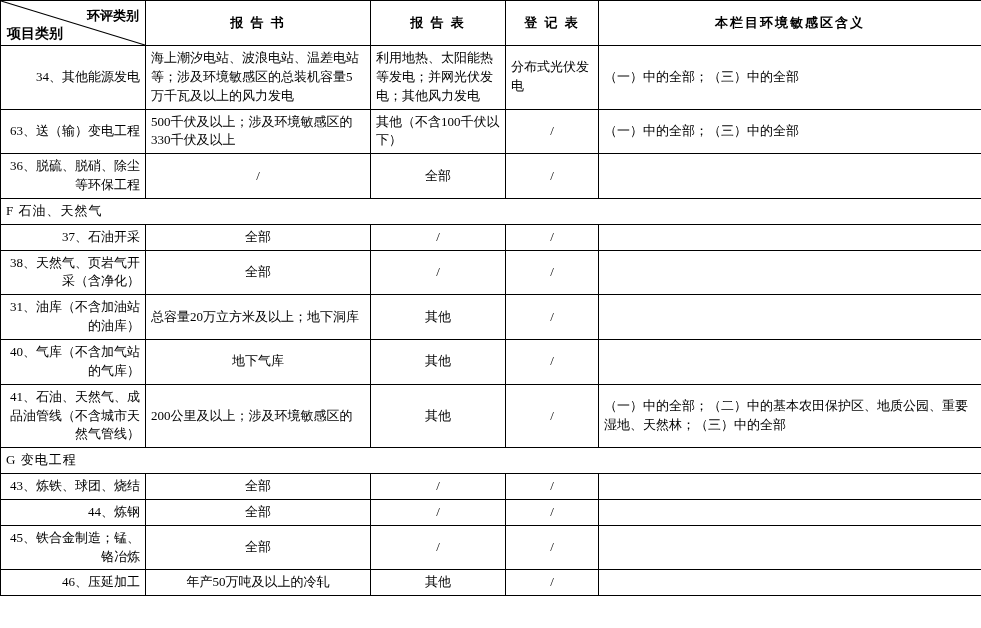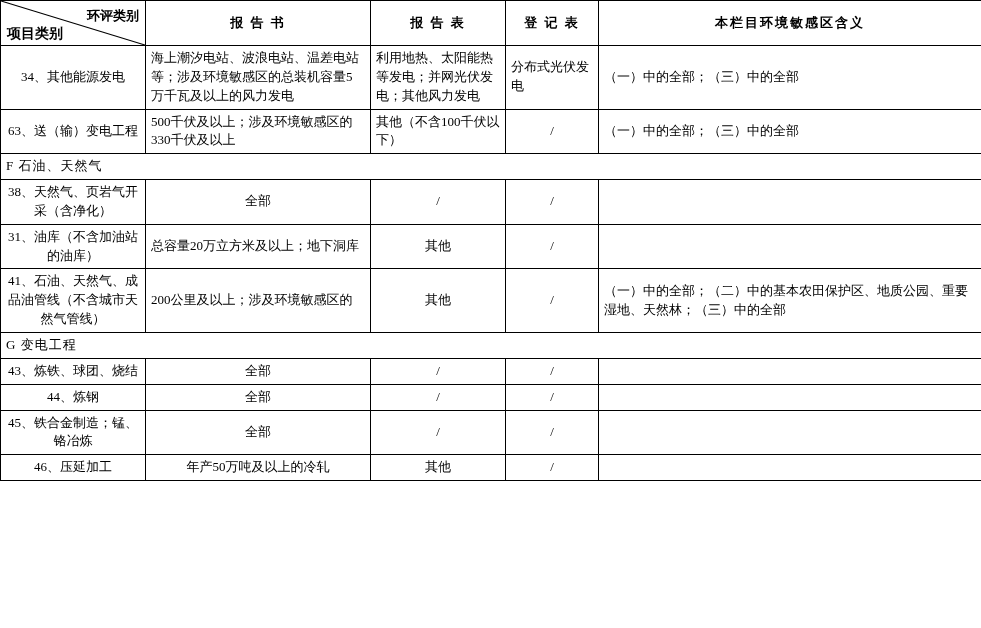--- a/index.html
+++ b/index.html
@@ -64,21 +64,21 @@
     top: 6px;
     font-size: 13px;
   }
   .diag .bottom-label {
     position: absolute;
     left: 6px;
     bottom: 1px;
     font-size: 14px;
   }
   .row-name {
-    text-align: center;
+    text-align: right;
     margin-left: 39px;
   }
   .center { text-align: center; }
   .left { text-align: left; }
   .section-row td {
     font-weight: normal;
     text-align: left;
     padding: 3px 6px;
     letter-spacing: 1px;
   }
@@ -122,42 +122,63 @@
       </tr>
 
       <tr>
         <td class="row-name">63、送（输）变电工程</td>
         <td class="left">500千伏及以上；涉及环境敏感区的330千伏及以上</td>
         <td class="left">其他（不含100千伏以下）</td>
         <td class="center">/</td>
         <td class="left">（一）中的全部；（三）中的全部</td>
       </tr>
 
+      <tr>
+        <td class="row-name">36、脱硫、脱硝、除尘等环保工程</td>
+        <td class="center">/</td>
+        <td class="center">全部</td>
+        <td class="center">/</td>
+        <td class="left"></td>
+      </tr>
 
       <tr class="section-row">
         <td colspan="5">F 石油、天然气</td>
       </tr>
 
+      <tr>
+        <td class="row-name small-pad">37、石油开采</td>
+        <td class="center small-pad">全部</td>
+        <td class="center small-pad">/</td>
+        <td class="center small-pad">/</td>
+        <td class="left small-pad"></td>
+      </tr>
 
       <tr>
         <td class="row-name">38、天然气、页岩气开采（含净化）</td>
         <td class="center">全部</td>
         <td class="center">/</td>
         <td class="center">/</td>
         <td class="left"></td>
       </tr>
 
       <tr>
         <td class="row-name">31、油库（不含加油站的油库）</td>
         <td class="left">总容量20万立方米及以上；地下洞库</td>
         <td class="center">其他</td>
         <td class="center">/</td>
         <td class="left"></td>
       </tr>
 
+      <tr>
+        <td class="row-name">40、气库（不含加气站的气库）</td>
+        <td class="center">地下气库</td>
+        <td class="center">其他</td>
+        <td class="center">/</td>
+        <td class="left"></td>
+      </tr>
 
       <tr>
         <td class="row-name">41、石油、天然气、成品油管线（不含城市天然气管线）</td>
         <td class="left">200公里及以上；涉及环境敏感区的</td>
         <td class="center">其他</td>
         <td class="center">/</td>
         <td class="left">（一）中的全部；（二）中的基本农田保护区、地质公园、重要湿地、天然林；（三）中的全部</td>
       </tr>
 
       <tr class="section-row">

